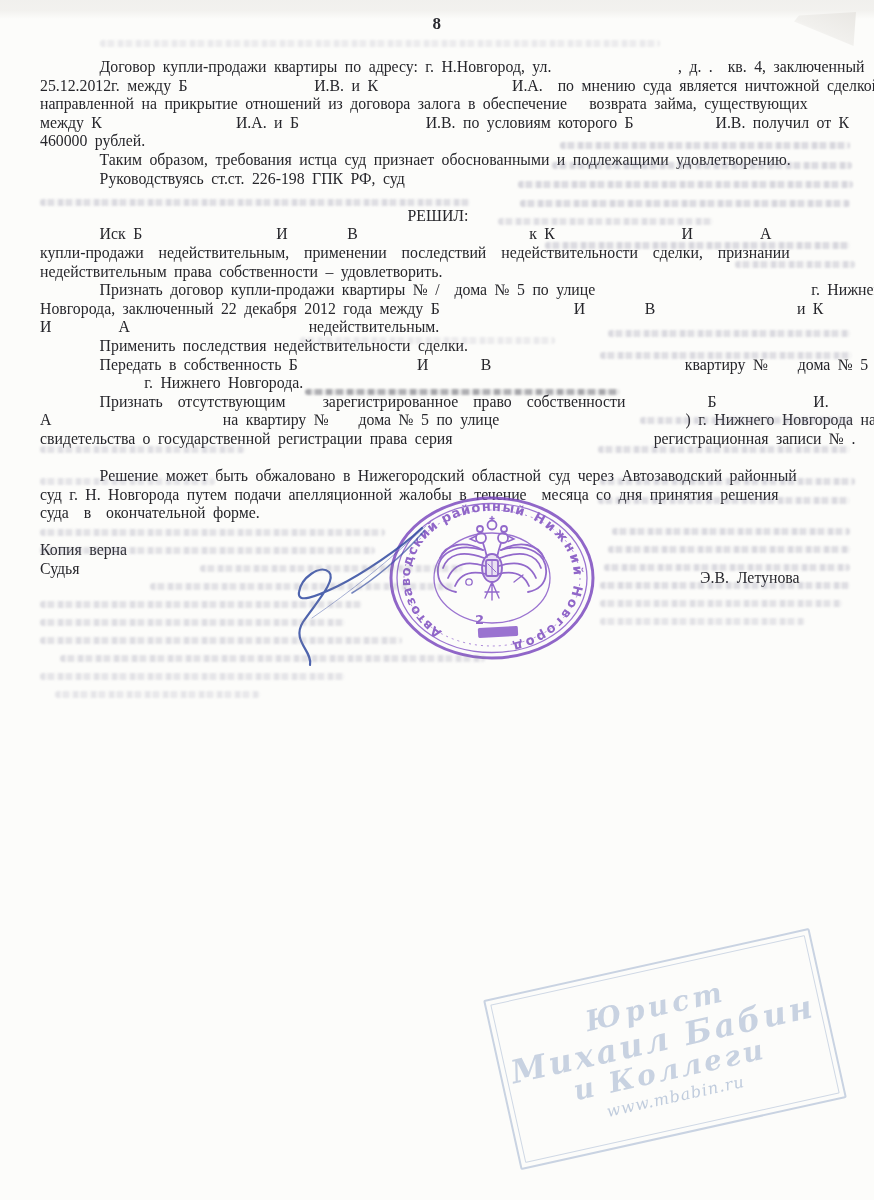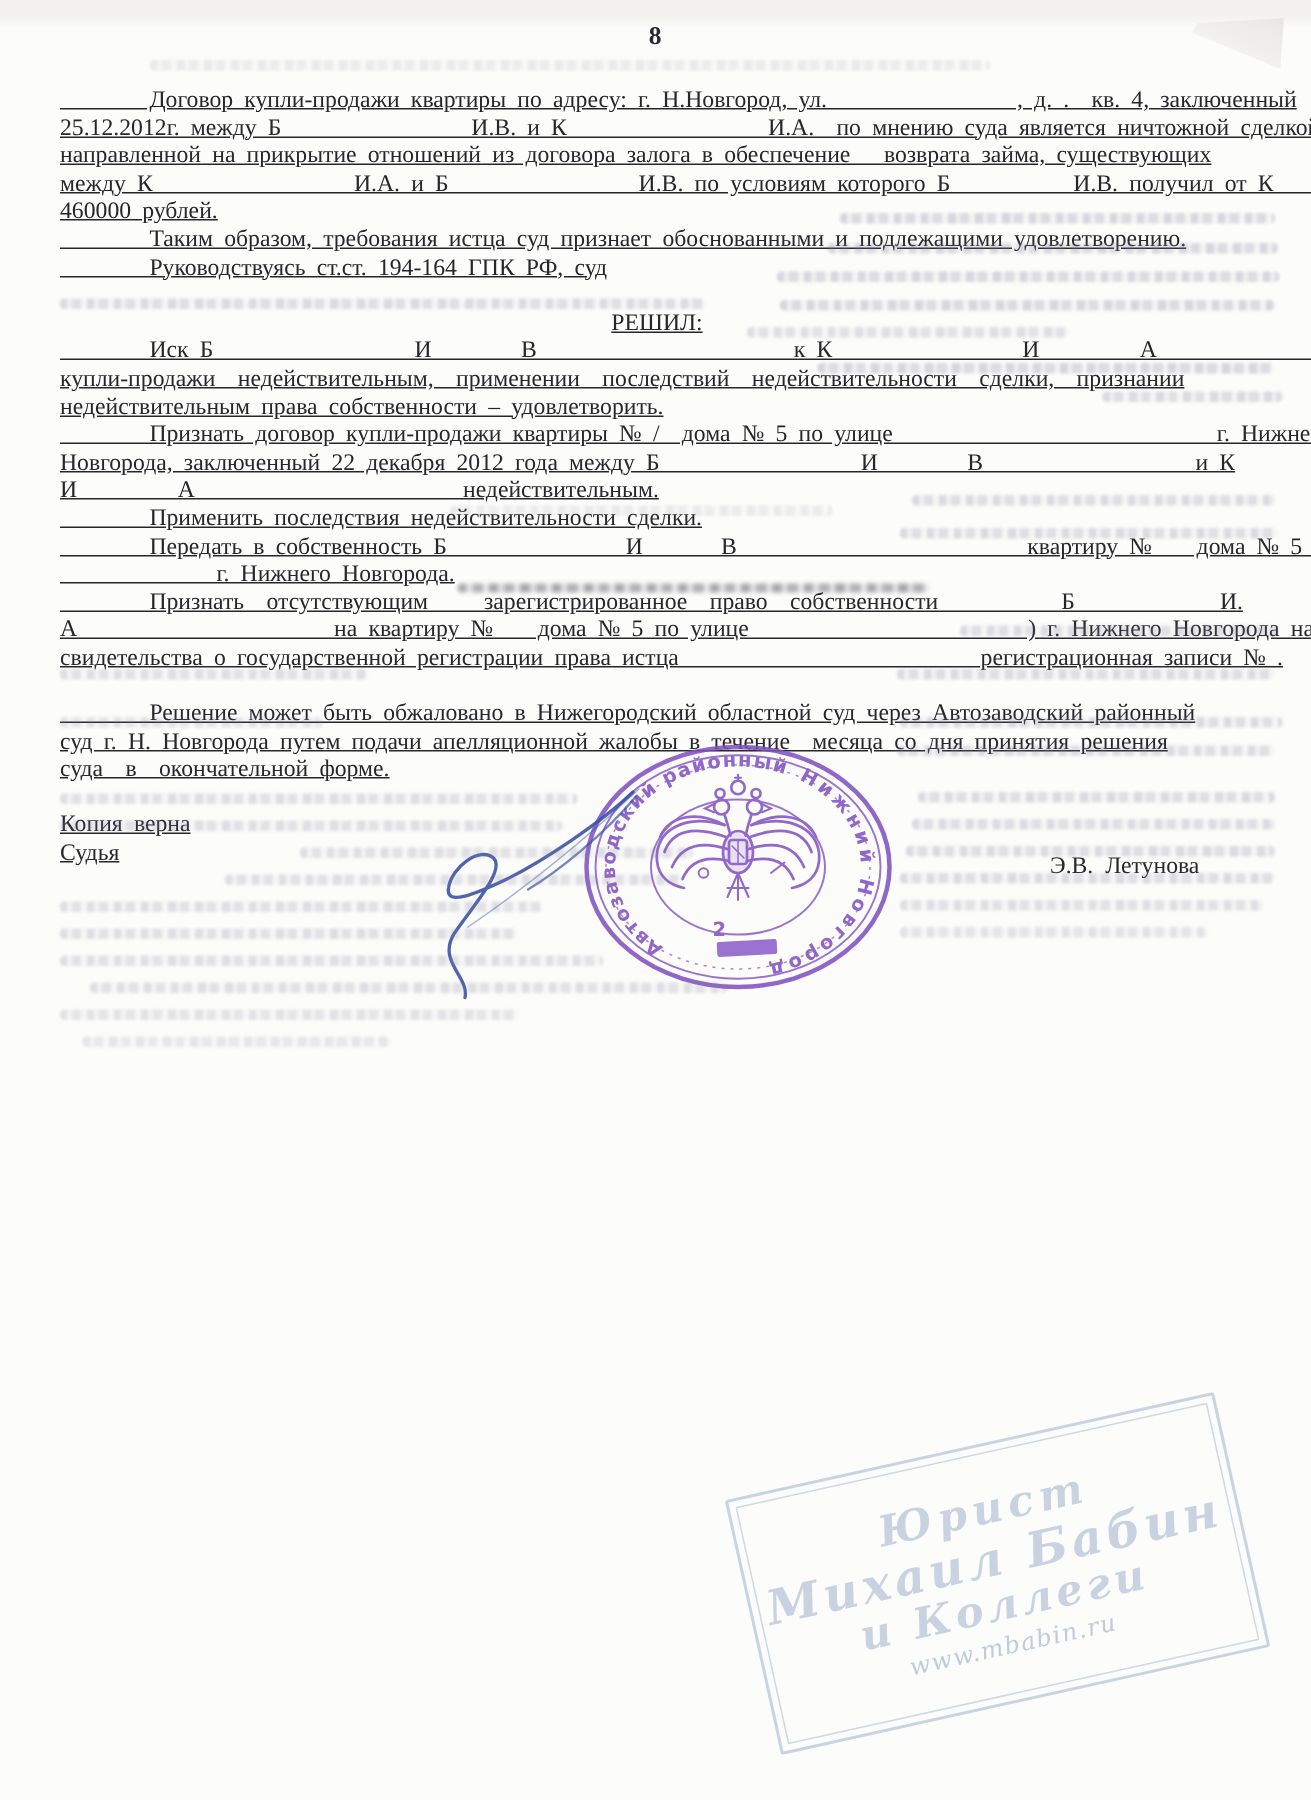--- a/index.html
+++ b/index.html
@@ -22,21 +22,21 @@
     clip-path:polygon(8% 10%,100% 0,96% 100%,0 28%);
     opacity:.9;
   }
   .pageno{
     position:absolute;left:0;top:14px;width:874px;text-align:center;
     font-size:17px;font-weight:bold;color:#2a2a30;letter-spacing:.5px;
   }
   
   .doc{
     position:absolute;left:40px;top:58px;width:796px;
-    font-size:15.8px;color:#26262b;word-spacing:3.5px;text-decoration:underline;
+    font-size:15.8px;color:#26262b;word-spacing:3.5px;
   }
   .bl{white-space:pre;height:18.6px;line-height:18.6px;}
   .bl.center{text-align:center;word-spacing:0;font-weight:bold;font-weight:normal;}
   .judge-name{
     position:absolute;left:700px;top:569px;font-size:15.8px;color:#26262b;white-space:pre;
   }
   
   .sm{
     position:absolute;height:7px;border-radius:3px;pointer-events:none;
     background:repeating-linear-gradient(90deg,
@@ -81,35 +81,35 @@
 
   <div class="pageno">8</div>
 
   <div class="doc">
     <div class="bl">        Договор купли-продажи квартиры по адресу: г. Н.Новгород, ул.                 , д. .  кв. 4, заключенный</div>
     <div class="bl">25.12.2012г. между Б                 И.В. и К                  И.А.  по мнению суда является ничтожной сделкой,</div>
     <div class="bl">направленной на прикрытие отношений из договора залога в обеспечение   возврата займа, существующих</div>
     <div class="bl">между К                  И.А. и Б                 И.В. по условиям которого Б           И.В. получил от К             И.А.</div>
     <div class="bl">460000 рублей.</div>
     <div class="bl">        Таким образом, требования истца суд признает обоснованными и подлежащими удовлетворению.</div>
-    <div class="bl">        Руководствуясь ст.ст. 194-164 ГПК РФ, суд</div>
+    <div class="bl">        Руководствуясь ст.ст. 226-198 ГПК РФ, суд</div>
     <div class="bl"></div>
     <div class="bl center">РЕШИЛ:</div>
     <div class="bl">        Иск Б                  И        В                       к К                 И         А                         о признании договора</div>
     <div class="bl">купли-продажи  недействительным,  применении  последствий  недействительности  сделки,  признании</div>
     <div class="bl">недействительным права собственности – удовлетворить.</div>
     <div class="bl">        Признать договор купли-продажи квартиры № /  дома № 5 по улице                             г. Нижнего</div>
     <div class="bl">Новгорода, заключенный 22 декабря 2012 года между Б                  И        В                   и К</div>
     <div class="bl">И         А                        недействительным.</div>
     <div class="bl">        Применить последствия недействительности сделки.</div>
     <div class="bl">        Передать в собственность Б                И       В                          квартиру №    дома № 5 по улице .</div>
     <div class="bl">              г. Нижнего Новгорода.</div>
     <div class="bl">        Признать  отсутствующим     зарегистрированное  право  собственности           Б             И.</div>
     <div class="bl">А                       на квартиру №    дома № 5 по улице                         ) г. Нижнего Новгорода на основании</div>
-    <div class="bl">свидетельства о государственной регистрации права истца                           регистрационная записи № .</div>
+    <div class="bl">свидетельства о государственной регистрации права серия                           регистрационная записи № .</div>
     <div class="bl"></div>
     <div class="bl">        Решение может быть обжаловано в Нижегородский областной суд через Автозаводский районный</div>
     <div class="bl">суд г. Н. Новгорода путем подачи апелляционной жалобы в течение  месяца со дня принятия решения</div>
     <div class="bl">суда  в  окончательной форме.</div>
     <div class="bl"></div>
     <div class="bl">Копия верна</div>
     <div class="bl">Судья</div>
   </div>
 
   <div class="judge-name">Э.В.  Летунова</div>

